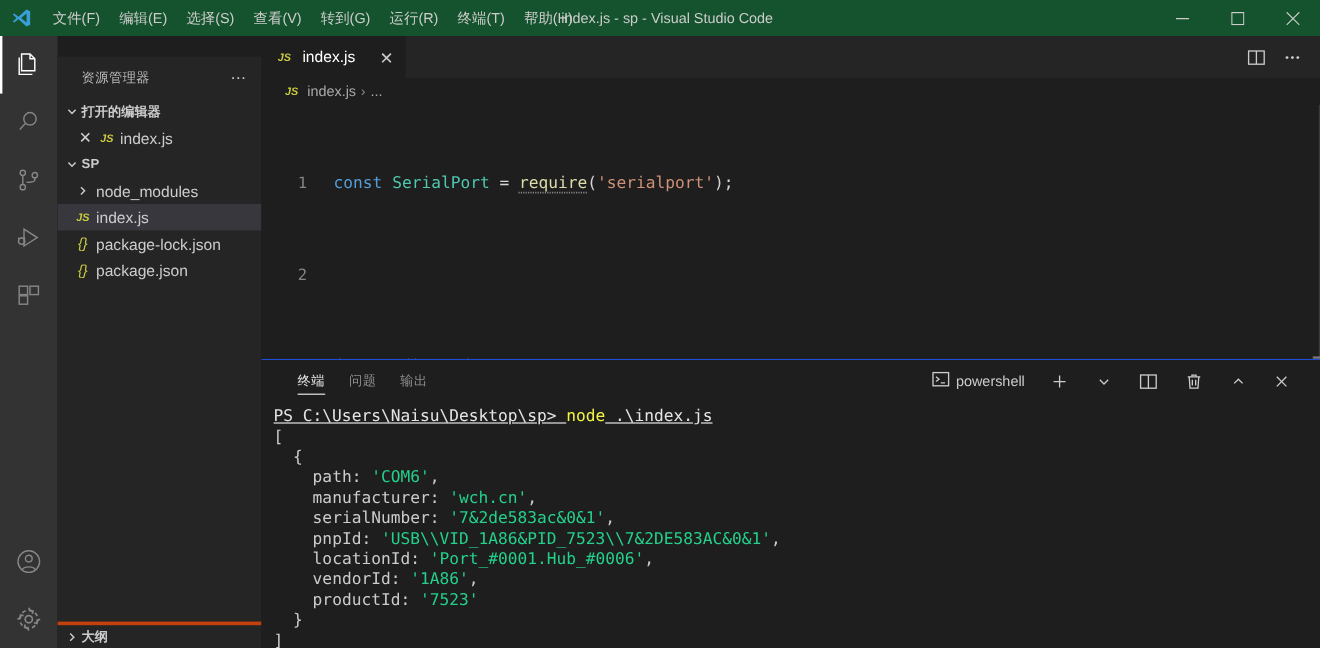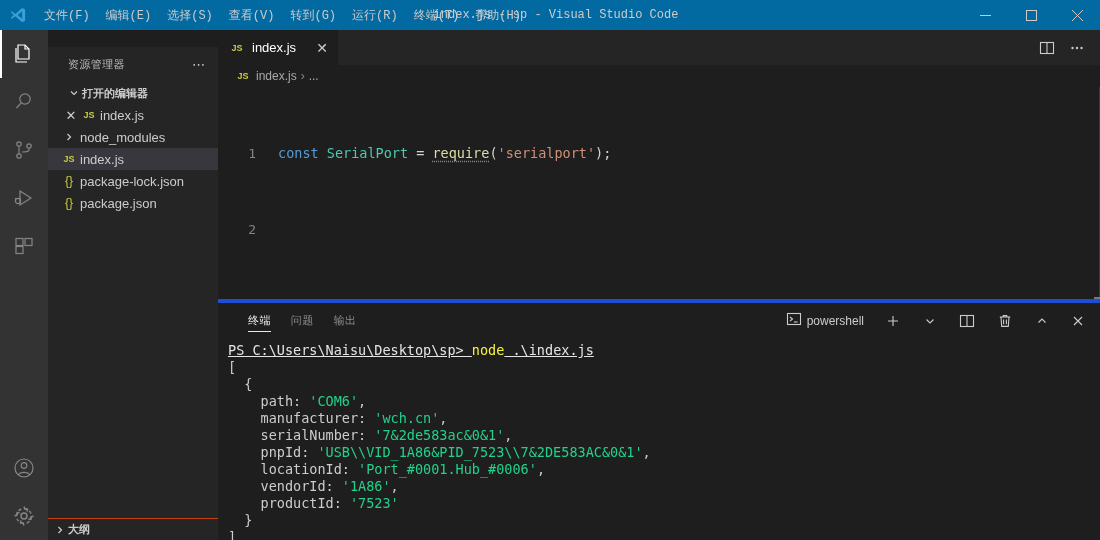--- a/index.html
+++ b/index.html
@@ -7,22 +7,22 @@
     width: 1100px; height: 540px;
     background: #1e1e1e;
     font-family: "Liberation Sans", "DejaVu Sans", sans-serif;
     overflow: hidden;
     -webkit-font-smoothing: antialiased;
   }
   .app { position: relative; width: 1100px; height: 540px; display: flex; flex-direction: column; }
 
   
   .titlebar {
-    height: 30px; background: #0369a1; display: flex; align-items: center;
-    flex: 0 0 30px; position: relative; color: #cccccc; font-family: Liberation Mono, monospace;
+    height: 30px; background: #14532d; display: flex; align-items: center;
+    flex: 0 0 30px; position: relative; color: #cccccc;
   }
   .vs-logo { width: 36px; height: 30px; display: flex; align-items: center; justify-content: center; }
   .menubar { display: flex; align-items: center; height: 30px; }
   .menu-item {
     font-size: 12px; color: #cccccc; padding: 0 8px; height: 30px;
     display: flex; align-items: center; cursor: default; white-space: nowrap;
   }
   .title-center {
     position: absolute; left: 12px; right: 0; top: 0; height: 30px;
     display: flex; align-items: center; justify-content: center;
@@ -57,37 +57,37 @@
     width: 170px; flex: 0 0 170px; background: #252526;
     display: flex; flex-direction: column; min-height: 0; margin-top: 17px;
   }
   .sidebar-title {
     height: 35px; display: flex; align-items: center; padding: 0 8px 0 20px;
     font-size: 11px; color: #bbbbbb; letter-spacing: .4px;
   }
   .sidebar-title .dots { margin-left: auto; color: #cccccc; font-size: 13px; letter-spacing: 1px; padding-right: 4px; }
   .side-section-head {
     height: 22px; display: flex; align-items: center; font-size: 11px;
-    font-weight: bold; color: #cccccc; padding-left: 18px; cursor: pointer;
+    font-weight: bold; color: #cccccc; padding-left: 4px; cursor: pointer;
   }
   .chev { width: 16px; display: inline-flex; align-items: center; justify-content: center; color: #cccccc; }
   .tree-row {
     height: 22px; display: flex; align-items: center; font-size: 13px;
     color: #cccccc; padding-left: 8px; cursor: pointer; white-space: nowrap;
   }
   .tree-row.selected { background: #37373d; }
   .tree-row .x-close { width: 18px; display: inline-flex; align-items: center; justify-content: center; color: #cccccc; }
-  .ficon { width: 18px; display: inline-flex; align-items: center; justify-content: center; flex: 0 0 18px; }
+  .ficon { width: 18px; display: inline-flex; align-items: center; justify-content: center; flex: 0 0 18px; font-style: italic; }
   .ficon.js { color: #cbcb41; font-size: 9px; font-weight: bold; font-family: "Liberation Sans", sans-serif; }
   .ficon.json { color: #cbcb41; font-size: 12px; }
   .tree-label { padding-left: 2px; }
   .sidebar-spacer { flex: 1 1 auto; }
   .outline-head {
     height: 22px; display: flex; align-items: center; font-size: 11px; font-weight: bold;
-    color: #cccccc; border-top: 1px solid #c2410c; padding-left: 4px; cursor: pointer;
+    color: #cccccc; border-top: 3px solid #c2410c; padding-left: 4px; cursor: pointer;
   }
 
   
   .editorarea { flex: 1 1 auto; display: flex; flex-direction: column; background: #1e1e1e; min-width: 0; }
   .tabsrow { height: 35px; background: #252526; display: flex; align-items: stretch; flex: 0 0 35px; }
   .tab {
     display: flex; align-items: center; gap: 6px; padding: 0 10px; font-size: 13px;
     background: #2d2d2d; color: #969696; cursor: pointer; position: relative; min-width: 120px;
   }
   .tab.active { background: #1e1e1e; color: #ffffff; }
@@ -121,31 +121,31 @@
   .op      { color: #d4d4d4; }
   .squiggle { text-decoration: underline dotted #888; text-underline-offset: 3px; }
   .editor-vscroll {
     position: absolute; right: 0px; top: 0; bottom: 0; width: 1px; background: #3a3a3a;
   }
   .editor-vscroll-thumb {
     position: absolute; right: 0px; width: 6px; height: 6px; background: #7a7a7a; top: 210px;
   }
 
   
-  .panel { flex: 0 0 241px; background: #1e1e1e; border-top: 4px solid #1d4ed8; display: flex; flex-direction: column; min-height: 0; }
+  .panel { flex: 0 0 241px; background: #1e1e1e; border-top: 1px solid #1d4ed8; display: flex; flex-direction: column; min-height: 0; }
   .panel-head { height: 35px; display: flex; align-items: stretch; flex: 0 0 35px; padding-left: 20px; }
   .ptab {
     display: flex; align-items: center; font-size: 11px; color: #8d8d8d; padding: 0 10px;
     letter-spacing: .4px; cursor: pointer; position: relative;
   }
   .ptab.active { color: #e7e7e7; }
   .ptab.active::after {
     content: ""; position: absolute; left: 10px; right: 10px; bottom: 6px; height: 1px; background: #e7e7e7;
   }
-  .panel-actions { margin-left: auto; display: flex; align-items: center; gap: 12px; padding-right: 10px; color: #cccccc; }
+  .panel-actions { margin-left: auto; display: flex; align-items: center; gap: 12px; padding-right: 20px; color: #cccccc; }
   .pa { height: 28px; display: flex; align-items: center; justify-content: center; padding: 0 5px; cursor: pointer; }
   .pa-label { font-size: 12px; color: #cccccc; display: flex; align-items: center; gap: 5px; padding: 0 4px; }
 
   .term {
     flex: 1 1 auto; padding: 4px 0 0 10px; overflow: hidden;
     font-family: "DejaVu Sans Mono", "Liberation Mono", monospace;
     font-size: 13.5px; line-height: 17px; color: #cccccc; white-space: pre;
   }
   .t-green { color: #23d18b; margin-top: 17px; }
   .t-yellow { color: #f5f543; }
@@ -262,20 +262,28 @@
         </span>
         <span>打开的编辑器</span>
       </div>
 
       <div class="tree-row" style="padding-left:14px">
         <span class="x-close">✕</span>
         <span class="ficon js">JS</span>
         <span class="tree-label">index.js</span>
       </div>
 
+      <div class="side-section-head">
+        <span class="chev">
+          <svg width="12" height="12" viewBox="0 0 12 12" fill="none" stroke="currentColor" stroke-width="1.2">
+              <path d="M3 4.5 L6 7.5 L9 4.5"></path>
+            </svg>
+        </span>
+        <span>SP</span>
+      </div>
 
       <div class="tree-row" style="padding-left:12px">
         <span class="ficon">
           <svg width="12" height="12" viewBox="0 0 12 12" fill="none" stroke="#cccccc" stroke-width="1.2">
               <path d="M4.5 3 L7.5 6 L4.5 9"></path>
             </svg>
         </span>
         <span class="tree-label">node_modules</span>
       </div>
 

